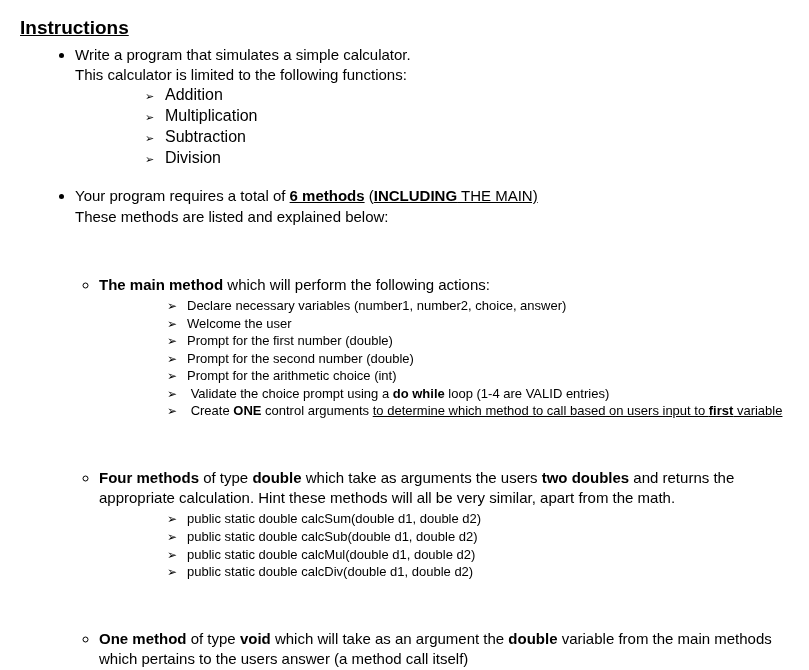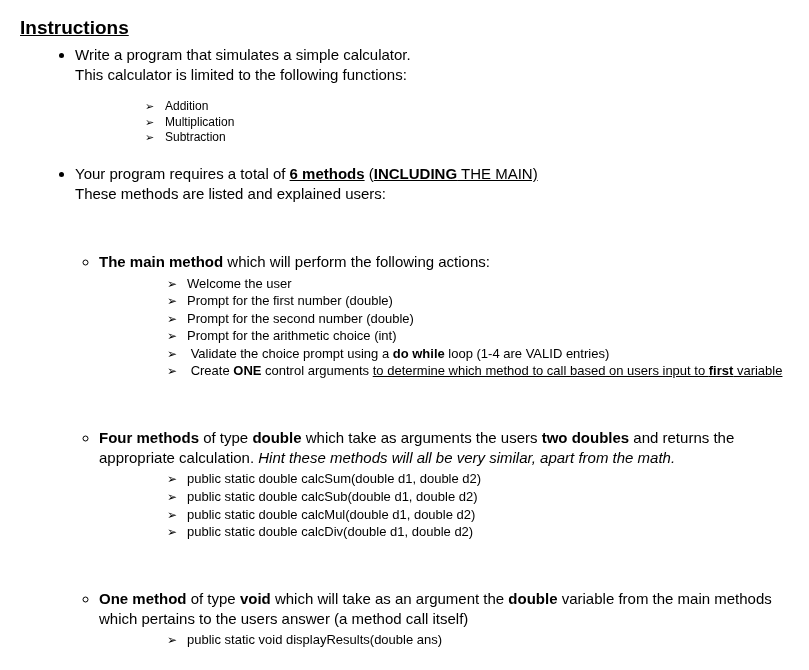--- a/index.html
+++ b/index.html
@@ -27,23 +27,23 @@
     }
     ul.level1 > li {
       font-size: 15px;
       margin-bottom: 18px;
     }
     ul.level1 > li > .li-text {
       display: block;
     }
     ul.level2 {
       list-style: none;
-      margin: 14px 0 0 0;
+      margin: 0 0 0 0;
       padding-left: 70px;
-      font-size: 12px;
+      font-size: 16px;
     }
     ul.level2 > li::before {
       content: "➢";
       font-size: 11px;
       margin-right: 8px;
       margin-left: -20px;
       display: inline-block;
       width: 12px;
     }
     ul.level2 > li {
@@ -73,53 +73,55 @@
     ul.sub-arrow > li::before {
       content: "➢";
       font-size: 12px;
       margin-right: 8px;
       margin-left: -20px;
       display: inline-block;
       width: 12px;
     }
     .bold { font-weight: bold; }
     .underline { text-decoration: underline; }
-    .italic { font-style: italic; }
+    .italic { }
     .sub-arrow-indent2 {
       padding-left: 95px;
     }
   </style>
 </head>
 <body>
 
 <div class="heading">Instructions</div>
 
 <ul class="level1">
   <li>
     <span class="li-text">Write a program that simulates a simple calculator.</span>
     <span class="li-text">This calculator is limited to the following functions:</span>
     <ul class="level2">
       <li>Addition</li>
       <li>Multiplication</li>
       <li>Subtraction</li>
+      <li>Division</li>
     </ul>
   </li>
 
   <li>
     <span class="li-text">
       <span>Your program requires a total of </span><span class="bold underline">6 methods</span><span> (</span><span class="bold underline">INCLUDING</span><span class="underline"> THE MAIN)</span>
     </span>
-    <span class="li-text">These methods are listed and explained users:</span>
+    <span class="li-text">These methods are listed and explained below:</span>
 
     <ul class="sub-o">
       <li>
         <span>
           <span class="bold">The main method</span><span> which will perform the following actions:</span>
         </span>
         <ul class="sub-arrow">
+          <li>Declare necessary variables (number1, number2, choice, answer)</li>
           <li>Welcome the user</li>
           <li>Prompt for the first number (double)</li>
           <li>Prompt for the second number (double)</li>
           <li>Prompt for the arithmetic choice (int)</li>
           <li>
             <span>Validate the choice prompt using a </span><span class="bold">do while</span><span> loop (1-4 are VALID entries)</span>
           </li>
           <li>
             <span>Create </span><span class="bold">ONE</span><span> control arguments </span><span class="underline"><span>to determine which method to call based on users input to </span><span class="bold">first</span><span> variable</span></span>
           </li>

